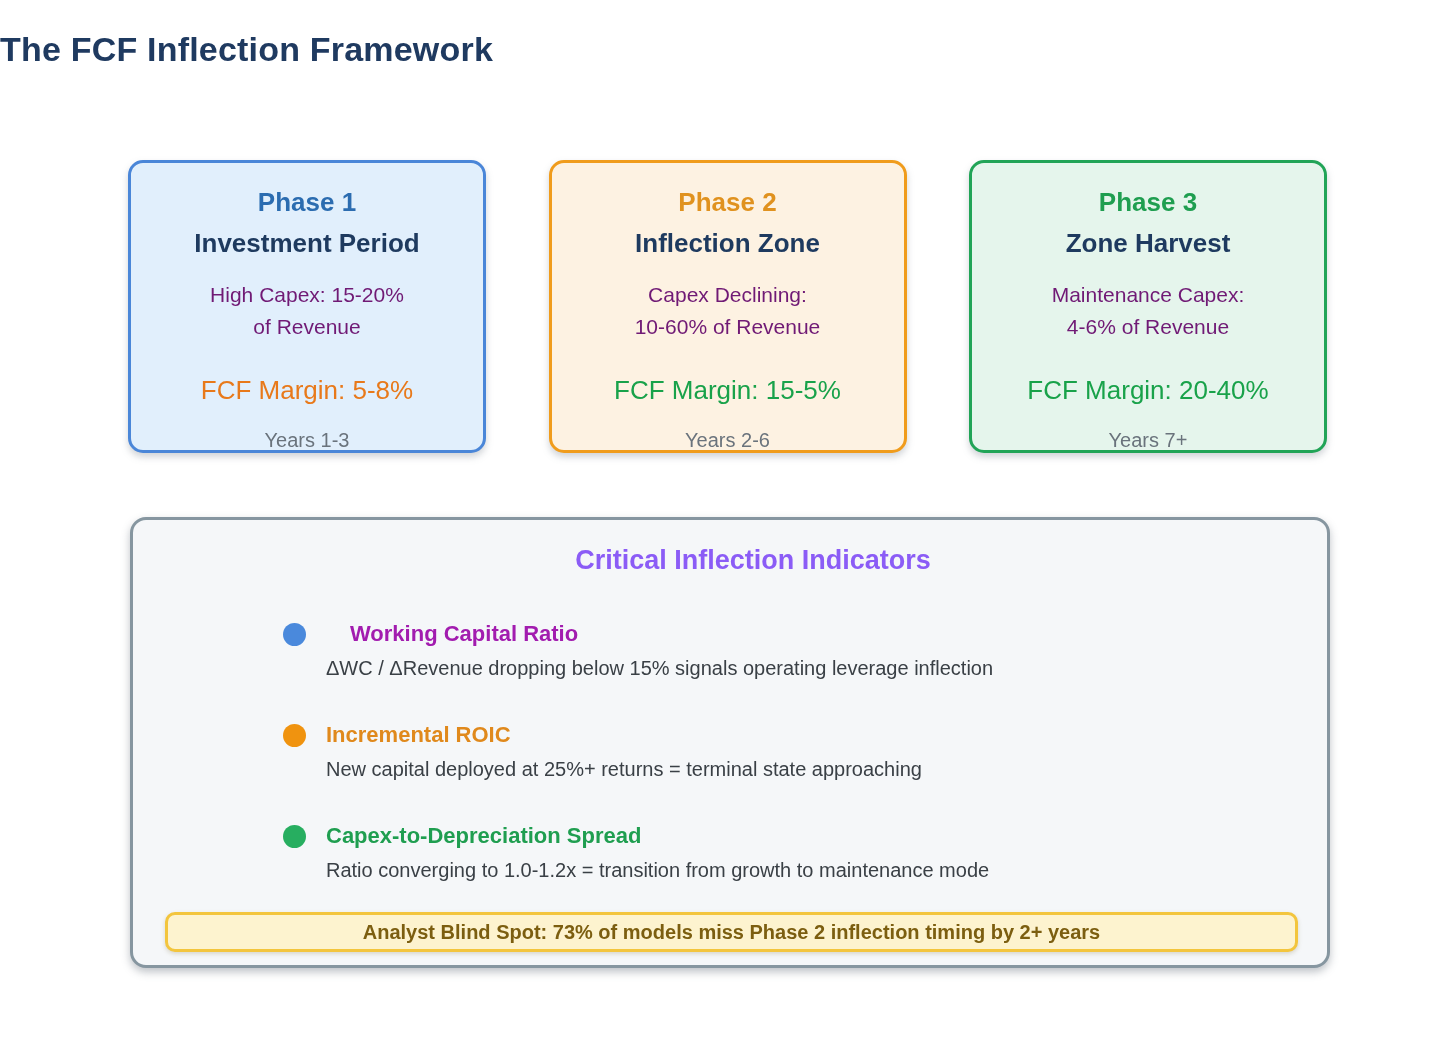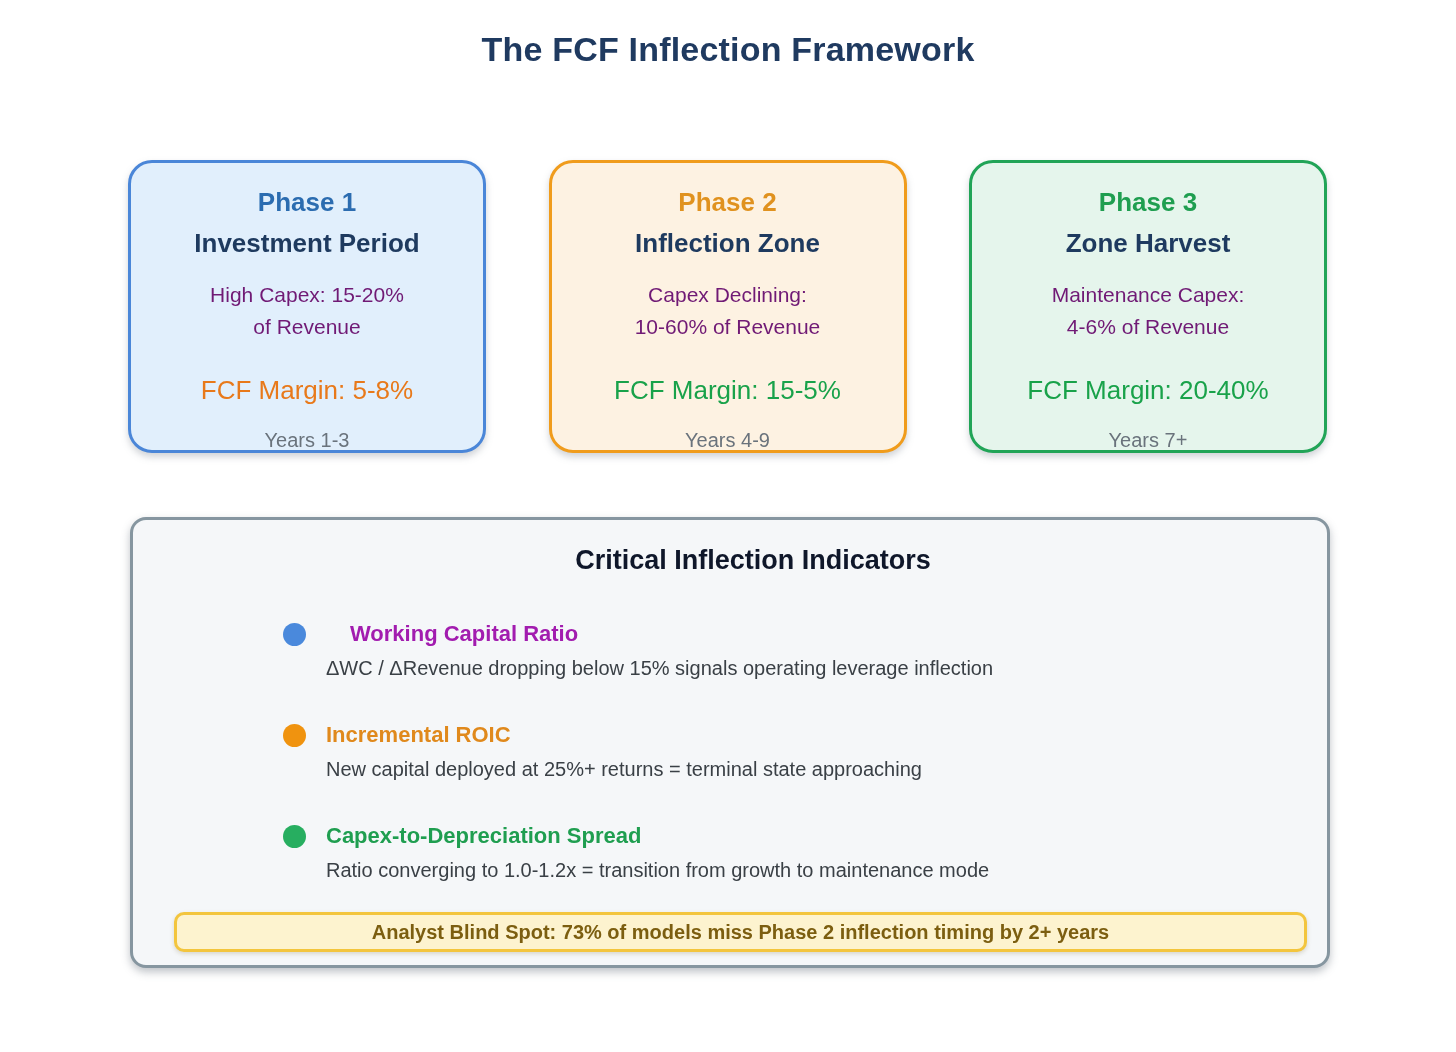--- a/index.html
+++ b/index.html
@@ -6,30 +6,30 @@
   html, body { background: #ffffff; }
   body {
     font-family: "Liberation Sans", "DejaVu Sans", sans-serif;
     width: 1456px; height: 1052px; position: relative; overflow: hidden;
     color: #33383d;
   }
   .page { position: absolute; inset: 0; }
 
   .main-title {
     position: absolute; top: 30px; left: 0; width: 100%;
-    text-align: center; font-size: 34px; font-weight: bold; color: #1f3a60;
+    font-size: 34px; font-weight: bold; color: #1f3a60;
     letter-spacing: 0.2px;
   }
 
   .cards-row {
     position: absolute; top: 160px; left: 128px; width: 1199px;
     display: flex; justify-content: space-between;
   }
   .phase-card {
-    width: 358px; height: 293px; border-radius: 24px; border: 3px solid;
+    width: 358px; height: 293px; border-radius: 15px; border: 3px solid;
     text-align: center; padding-top: 24px;
     box-shadow: 0 4px 7px rgba(120,130,140,0.35);
   }
   .card--blue   { background: #e1effc; border-color: #4a86d8; }
   .card--orange { background: #fdf2e2; border-color: #f09c1c; }
   .card--green  { background: #e5f5ec; border-color: #21a457; }
 
   .phase-label { font-size: 26px; font-weight: bold; }
   .card--blue   .phase-label { color: #2b6cb0; }
   .card--orange .phase-label { color: #e0921f; }
@@ -45,21 +45,21 @@
 
   .phase-years { font-size: 20px; color: #6a737c; margin-top: 23px; }
 
   .indicators-panel {
     position: absolute; top: 517px; left: 130px; width: 1200px; height: 451px;
     background: #f5f7f9; border: 3px solid #8696a0; border-radius: 16px;
     box-shadow: 0 4px 8px rgba(110,120,130,0.45);
   }
   .panel-title {
     margin-top: 25px; text-align: center;
-    font-size: 27px; font-weight: bold; color: #0f172a; padding-left: 46px;
+    font-size: 27px; font-weight: bold; color: #8b5cf6; padding-left: 46px;
   }
 
   .indicator-list { margin: 45px 0 0 150px; }
   .indicator { margin-bottom: 42px; }
   .indicator-head { display: flex; align-items: center; }
   .bullet {
     width: 23px; height: 23px; border-radius: 50%; flex: 0 0 23px;
   }
   .bullet--blue   { background: #4a89dc; }
   .bullet--orange { background: #f0930f; }
@@ -70,21 +70,20 @@
   .ind-title--green  { color: #1f9e50; }
   .indicator-desc {
     margin: 10px 0 0 43px; font-size: 20px; color: #3a4046;
   }
 
   .callout-banner {
     position: absolute; left: 32px; bottom: 13px; width: 1133px; height: 40px;
     background: #fdf3cf; border: 3px solid #f3c53d; border-radius: 10px;
     display: flex; align-items: center; justify-content: center;
     box-shadow: 0 2px 4px rgba(150,140,100,0.3);
-    margin-left: 9px;
   }
   .callout-text { font-size: 20px; font-weight: bold; color: #7c5e10; }
 </style>
 </head>
 <body>
 
 <div class="page">
 
   <h1 class="main-title">The FCF Inflection Framework</h1>
 
@@ -102,21 +101,21 @@
     </div>
 
     <div class="phase-card card--orange">
       <div class="phase-label">Phase 2</div>
       <div class="phase-name">Inflection Zone</div>
       <div class="phase-capex">
         <div>Capex Declining:</div>
         <div>10-60% of Revenue</div>
       </div>
       <div class="phase-margin margin--green">FCF Margin: 15-5%</div>
-      <div class="phase-years">Years 4-9</div>
+      <div class="phase-years">Years 2-6</div>
     </div>
 
     <div class="phase-card card--green">
       <div class="phase-label">Phase 3</div>
       <div class="phase-name">Zone Harvest</div>
       <div class="phase-capex">
         <div>Maintenance Capex:</div>
         <div>4-6% of Revenue</div>
       </div>
       <div class="phase-margin margin--green">FCF Margin: 20-40%</div>

